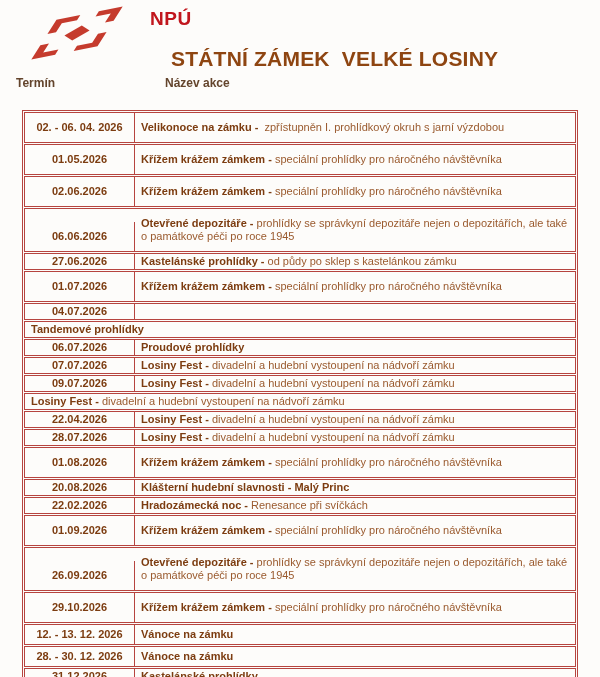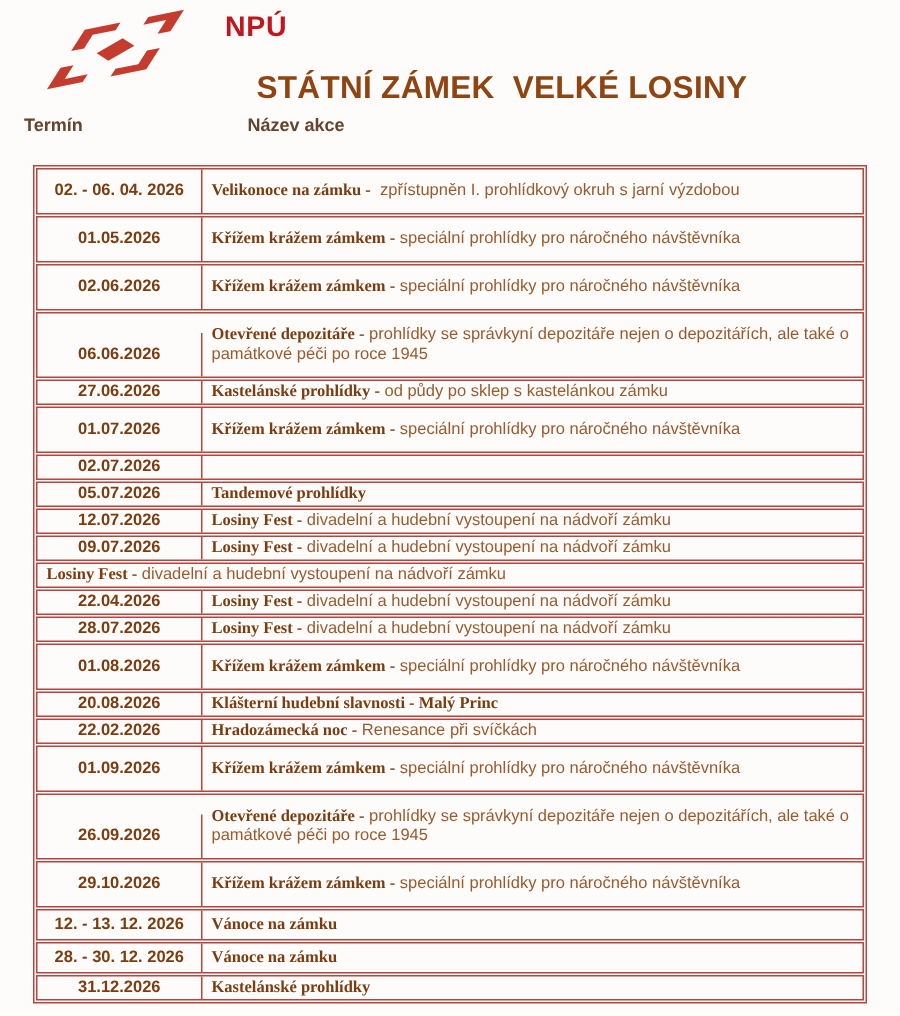--- a/index.html
+++ b/index.html
@@ -81,21 +81,21 @@
     flex: 1 1 auto;
     display: flex;
     align-items: center;
     padding-left: 6px;
     padding-right: 4px;
     font-size: 11px;
     line-height: 13px;
     color: #9a5a2e;
   }
   .event-name p { margin: 0; white-space: pre-wrap; }
-  .event-name b { color: #7c3c10; font-family: Liberation Serif, serif; }
+  .event-name b { color: #7c3c10; }
   
   .size-t .event-date, .size-t .event-name { padding-top: 8px; padding-bottom: 8px; }
   .size-x .event-date, .size-x .event-name { padding-top: 8px; padding-bottom: 8px; }
   .size-m .event-date, .size-m .event-name { padding-top: 3px; padding-bottom: 3px; }
   .size-c .event-date, .size-c .event-name { padding-top: 1px; padding-bottom: 1px; }
 </style>
 </head>
 <body>
 
 <div class="page">
@@ -147,30 +147,35 @@
           <p><b>Kastelánské prohlídky -</b><span> od půdy po sklep s kastelánkou zámku</span></p>
         </div>
       </div>
       <div class="event-row size-t">
         <div class="event-date">01.07.2026</div>
         <div class="event-name">
           <p><b>Křížem krážem zámkem -</b><span> speciální prohlídky pro náročného návštěvníka</span></p>
         </div>
       </div>
       <div class="event-row size-c">
-        <div class="event-date">02.07.2026</div>
-      </div>
-      <div class="event-row size-c">
-        <div class="event-date">05.07.2026</div>
+        <div class="event-date">04.07.2026</div>
+      </div>
+      <div class="event-row size-c">
         <div class="event-name">
           <p><b>Tandemové prohlídky</b></p>
         </div>
       </div>
       <div class="event-row size-c">
-        <div class="event-date">12.07.2026</div>
+        <div class="event-date">06.07.2026</div>
+        <div class="event-name">
+          <p><b>Proudové prohlídky</b></p>
+        </div>
+      </div>
+      <div class="event-row size-c">
+        <div class="event-date">07.07.2026</div>
         <div class="event-name">
           <p><b>Losiny Fest -</b><span> divadelní a hudební vystoupení na nádvoří zámku</span></p>
         </div>
       </div>
       <div class="event-row size-c">
         <div class="event-date">09.07.2026</div>
         <div class="event-name">
           <p><b>Losiny Fest -</b><span> divadelní a hudební vystoupení na nádvoří zámku</span></p>
         </div>
       </div>

